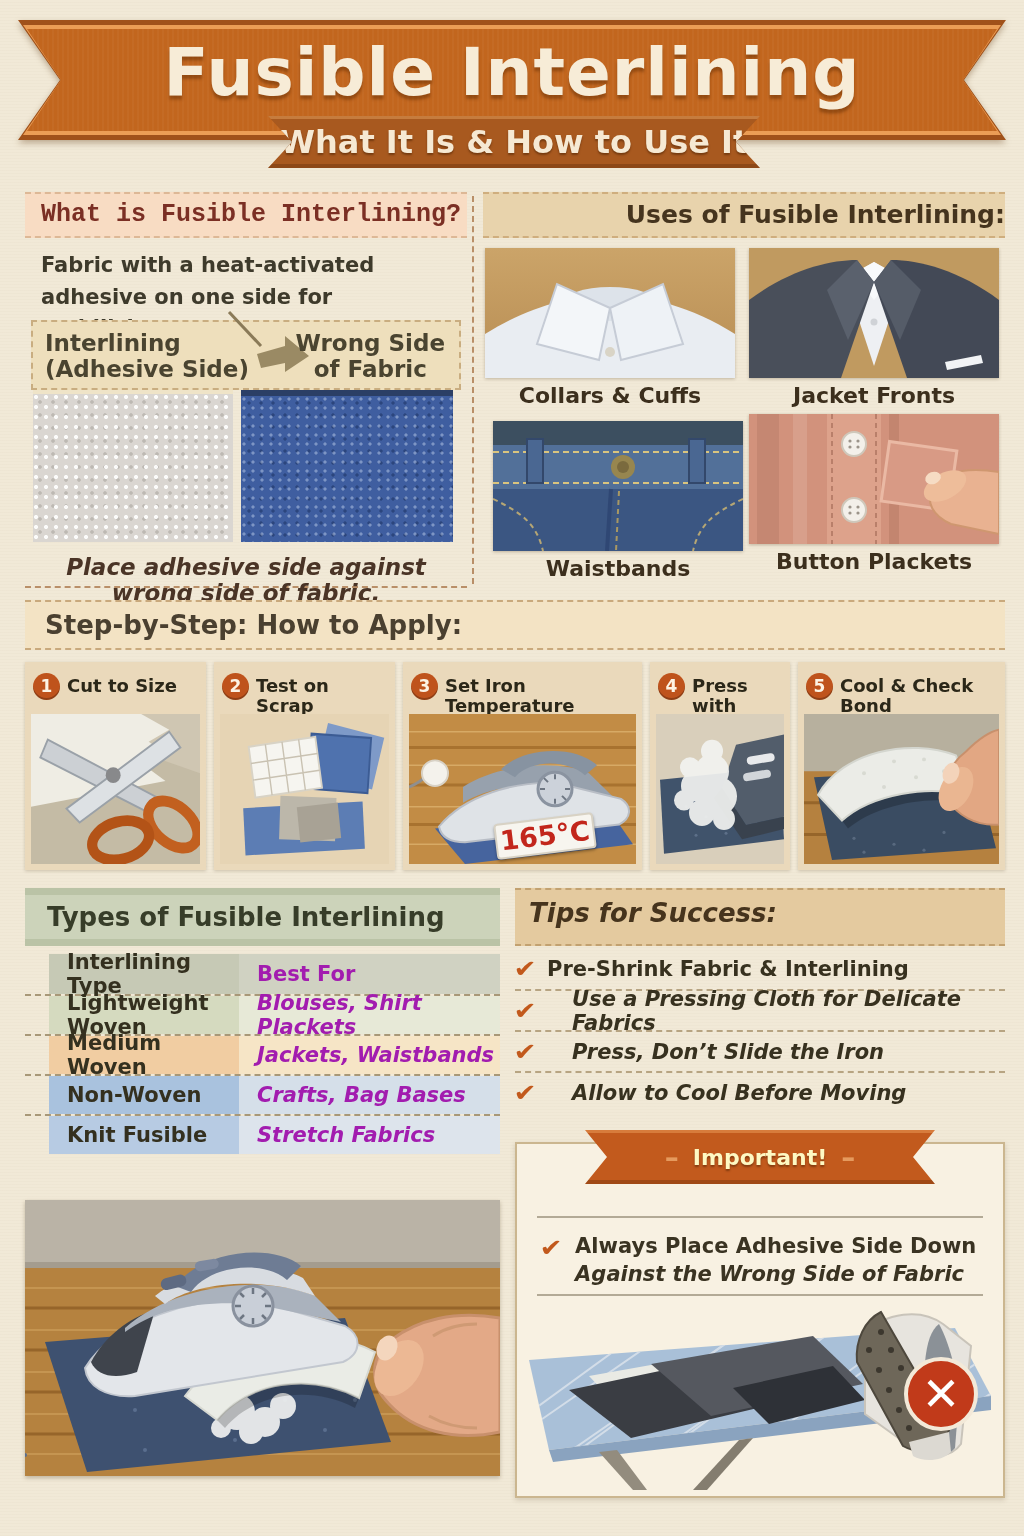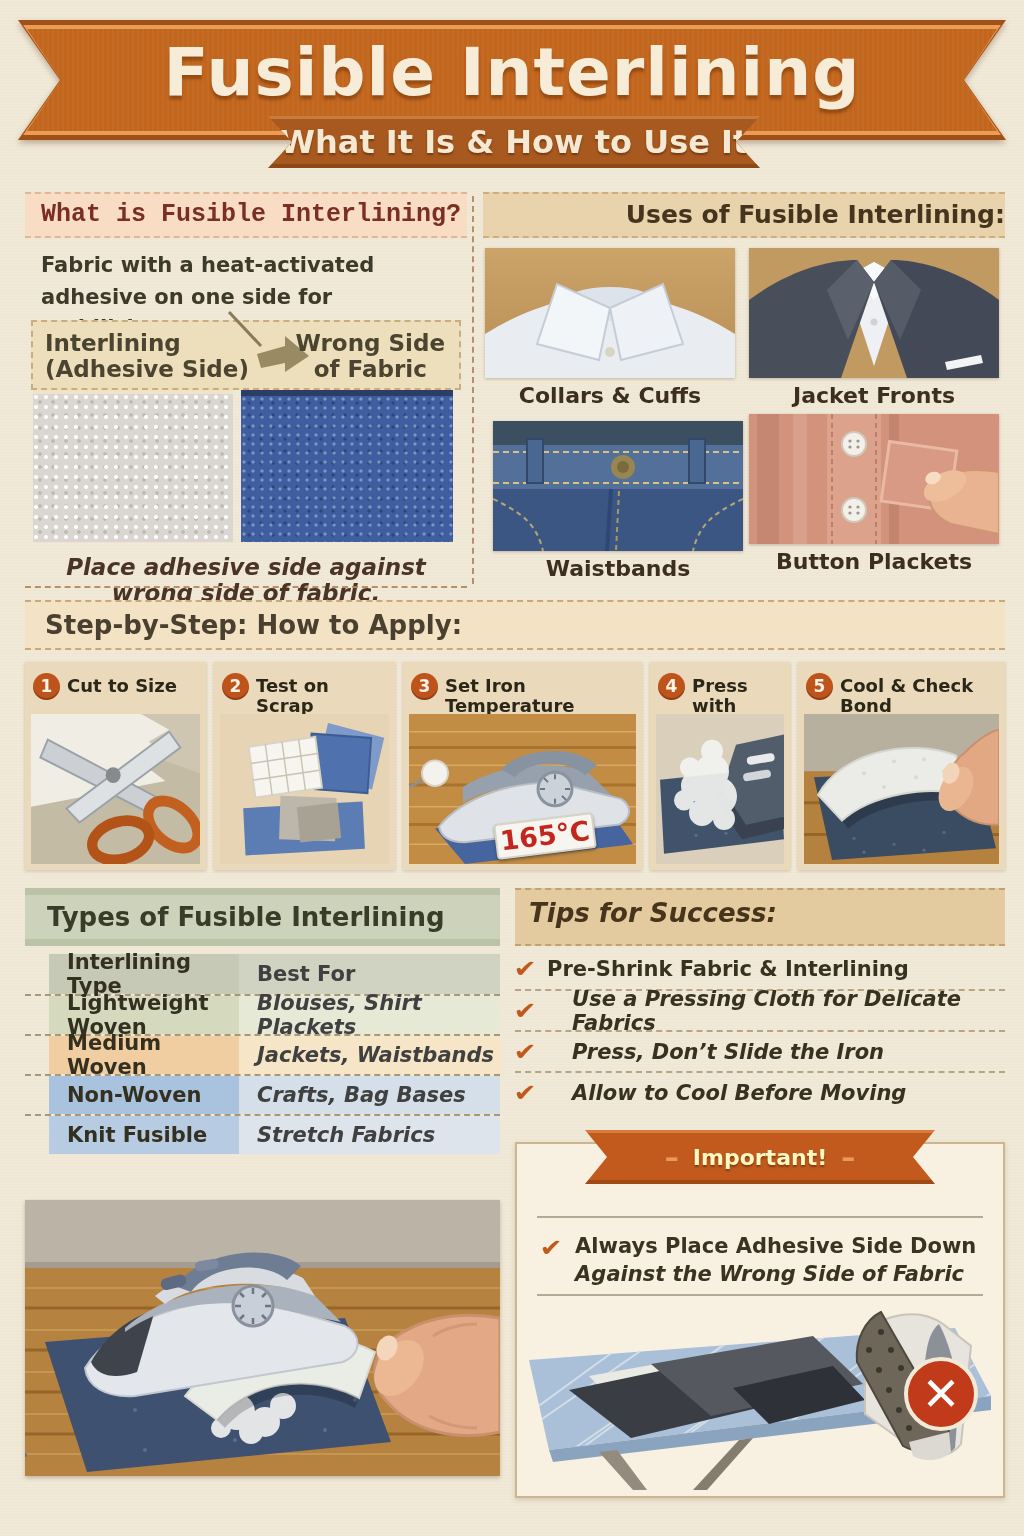--- a/index.html
+++ b/index.html
@@ -84,21 +84,21 @@
     box-shadow:0 2px 3px rgba(0,0,0,.35); }
   
   .types-header { position:absolute; left:25px; top:888px; width:475px; height:58px;
     background:#ccd3ba; border-top:7px solid #bac3a6; border-bottom:7px solid #bac3a6;
     font-size:26px; font-weight:800; color:#373d29; line-height:44px; padding-left:22px; }
   .types-table { position:absolute; left:25px; top:954px; width:475px; }
   .t-row { display:flex; height:40px; }
   .t-row + .t-row { border-top:2px dashed #a89878; }
   .t-cell { display:flex; align-items:center; padding-left:18px; font-size:21px; color:#34301f; }
   .t-left { width:190px; font-weight:800;margin-left:24px; }
-  .t-right { flex:1; font-style:italic; font-weight:600; color:#404040; }
+  .t-right { flex:1; font-style:italic; font-weight:600; color:#a21caf; }
   .hdr .t-left, .hdr .t-right { font-weight:800; font-style:normal; }
   .hdr .t-left{background:#c6c9b5;} .hdr .t-right{background:#d0d2c2;}
   .r1 .t-left{background:#d5dabf;} .r1 .t-right{background:#e7e9d7;}
   .r2 .t-left{background:#f1cda2;} .r2 .t-right{background:#f6e5c6;}
   .r3 .t-left{background:#eaba8a;} .r3 .t-right{background:#ece0c6;}
   .r4 .t-left{background:#a9c2de;} .r4 .t-right{background:#d5dfe9;}
   .r5 .t-left{background:#b7cbe3;} .r5 .t-right{background:#dde4ec;}
   
   .apply-img { position:absolute; left:25px; top:1200px; width:475px; height:276px;
     overflow:hidden; box-shadow:0 2px 4px rgba(80,60,30,.3); }

